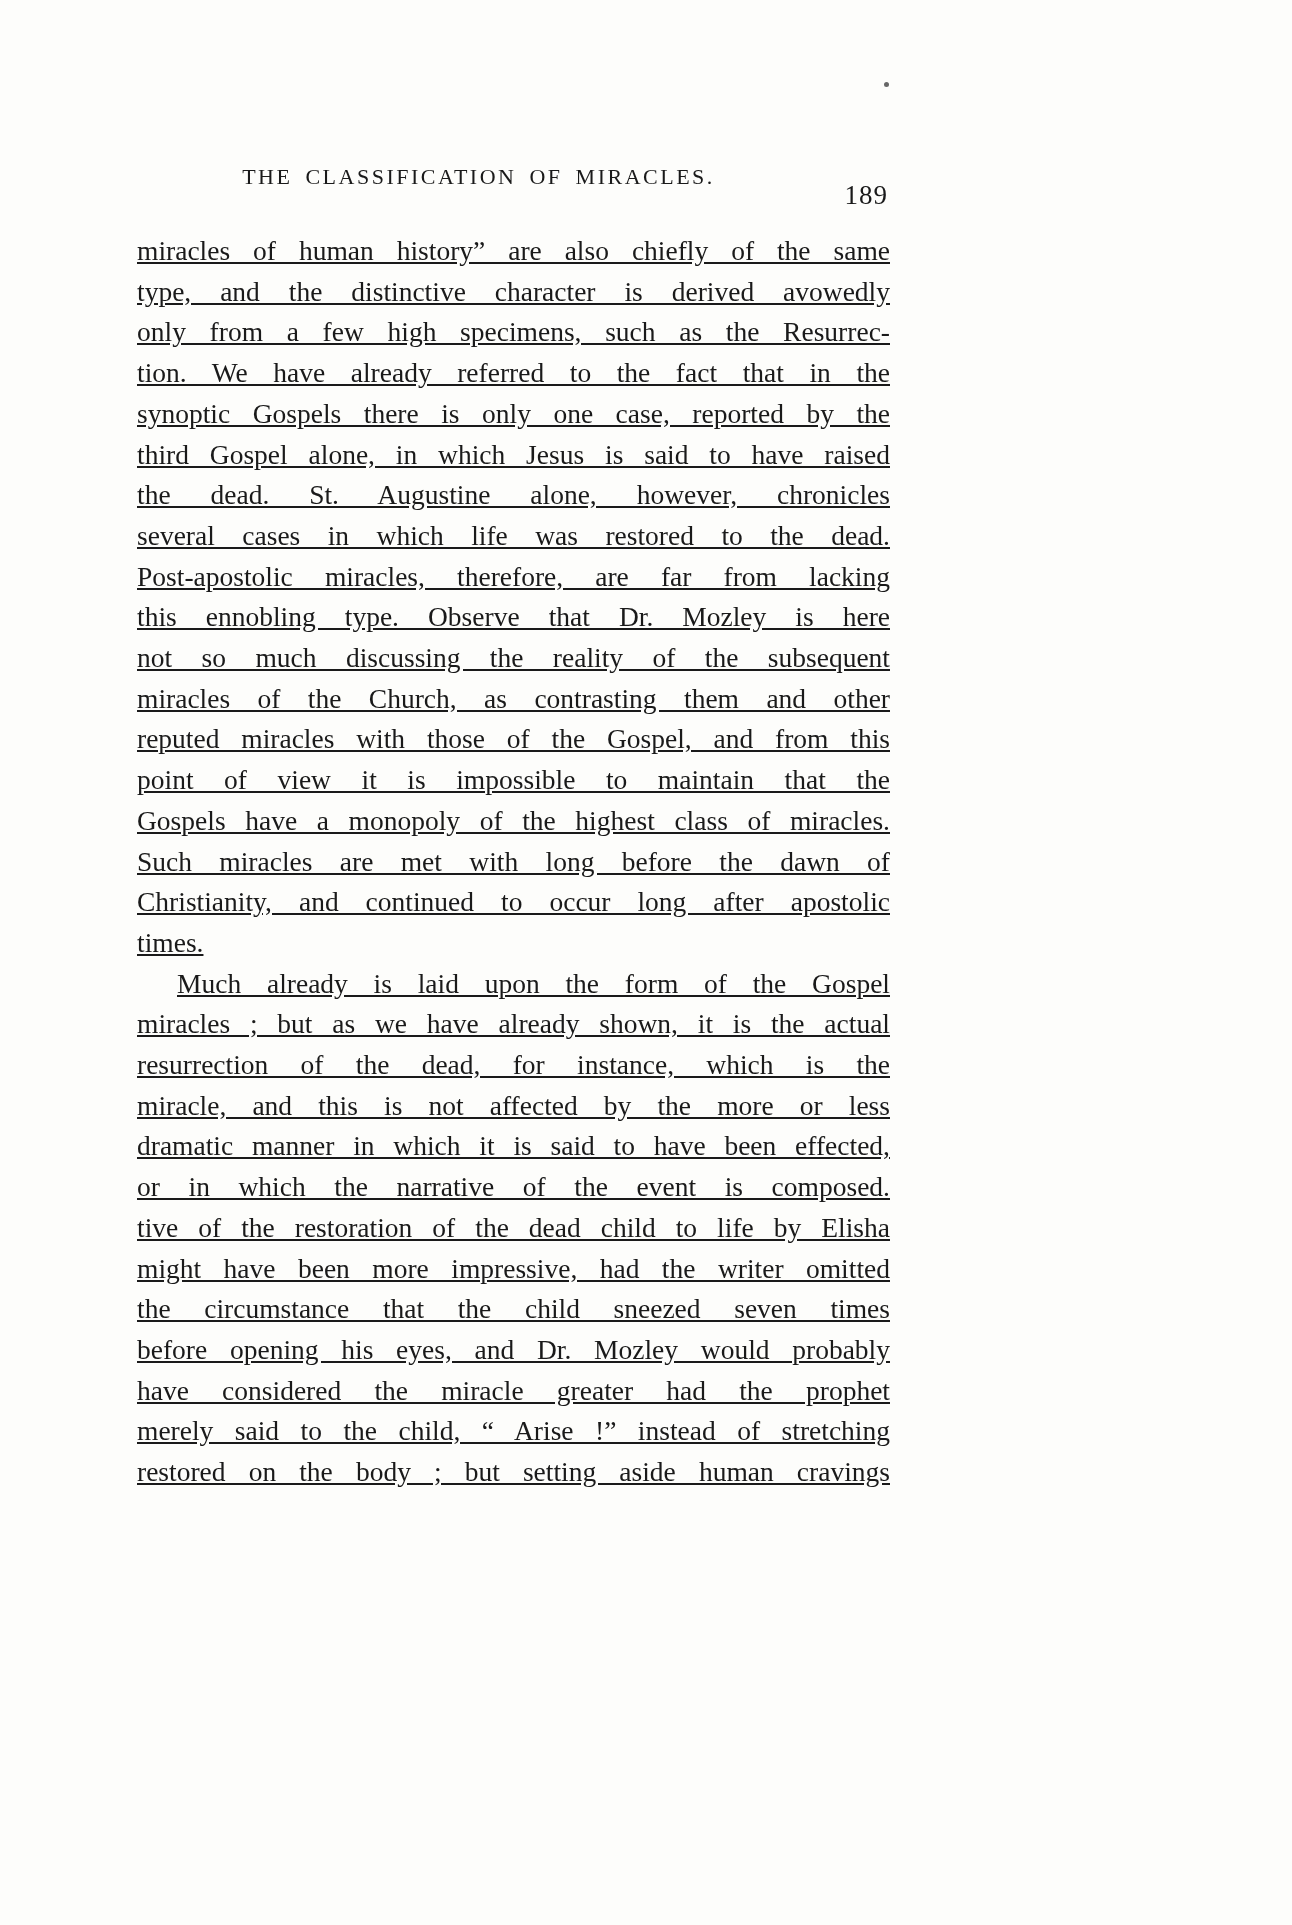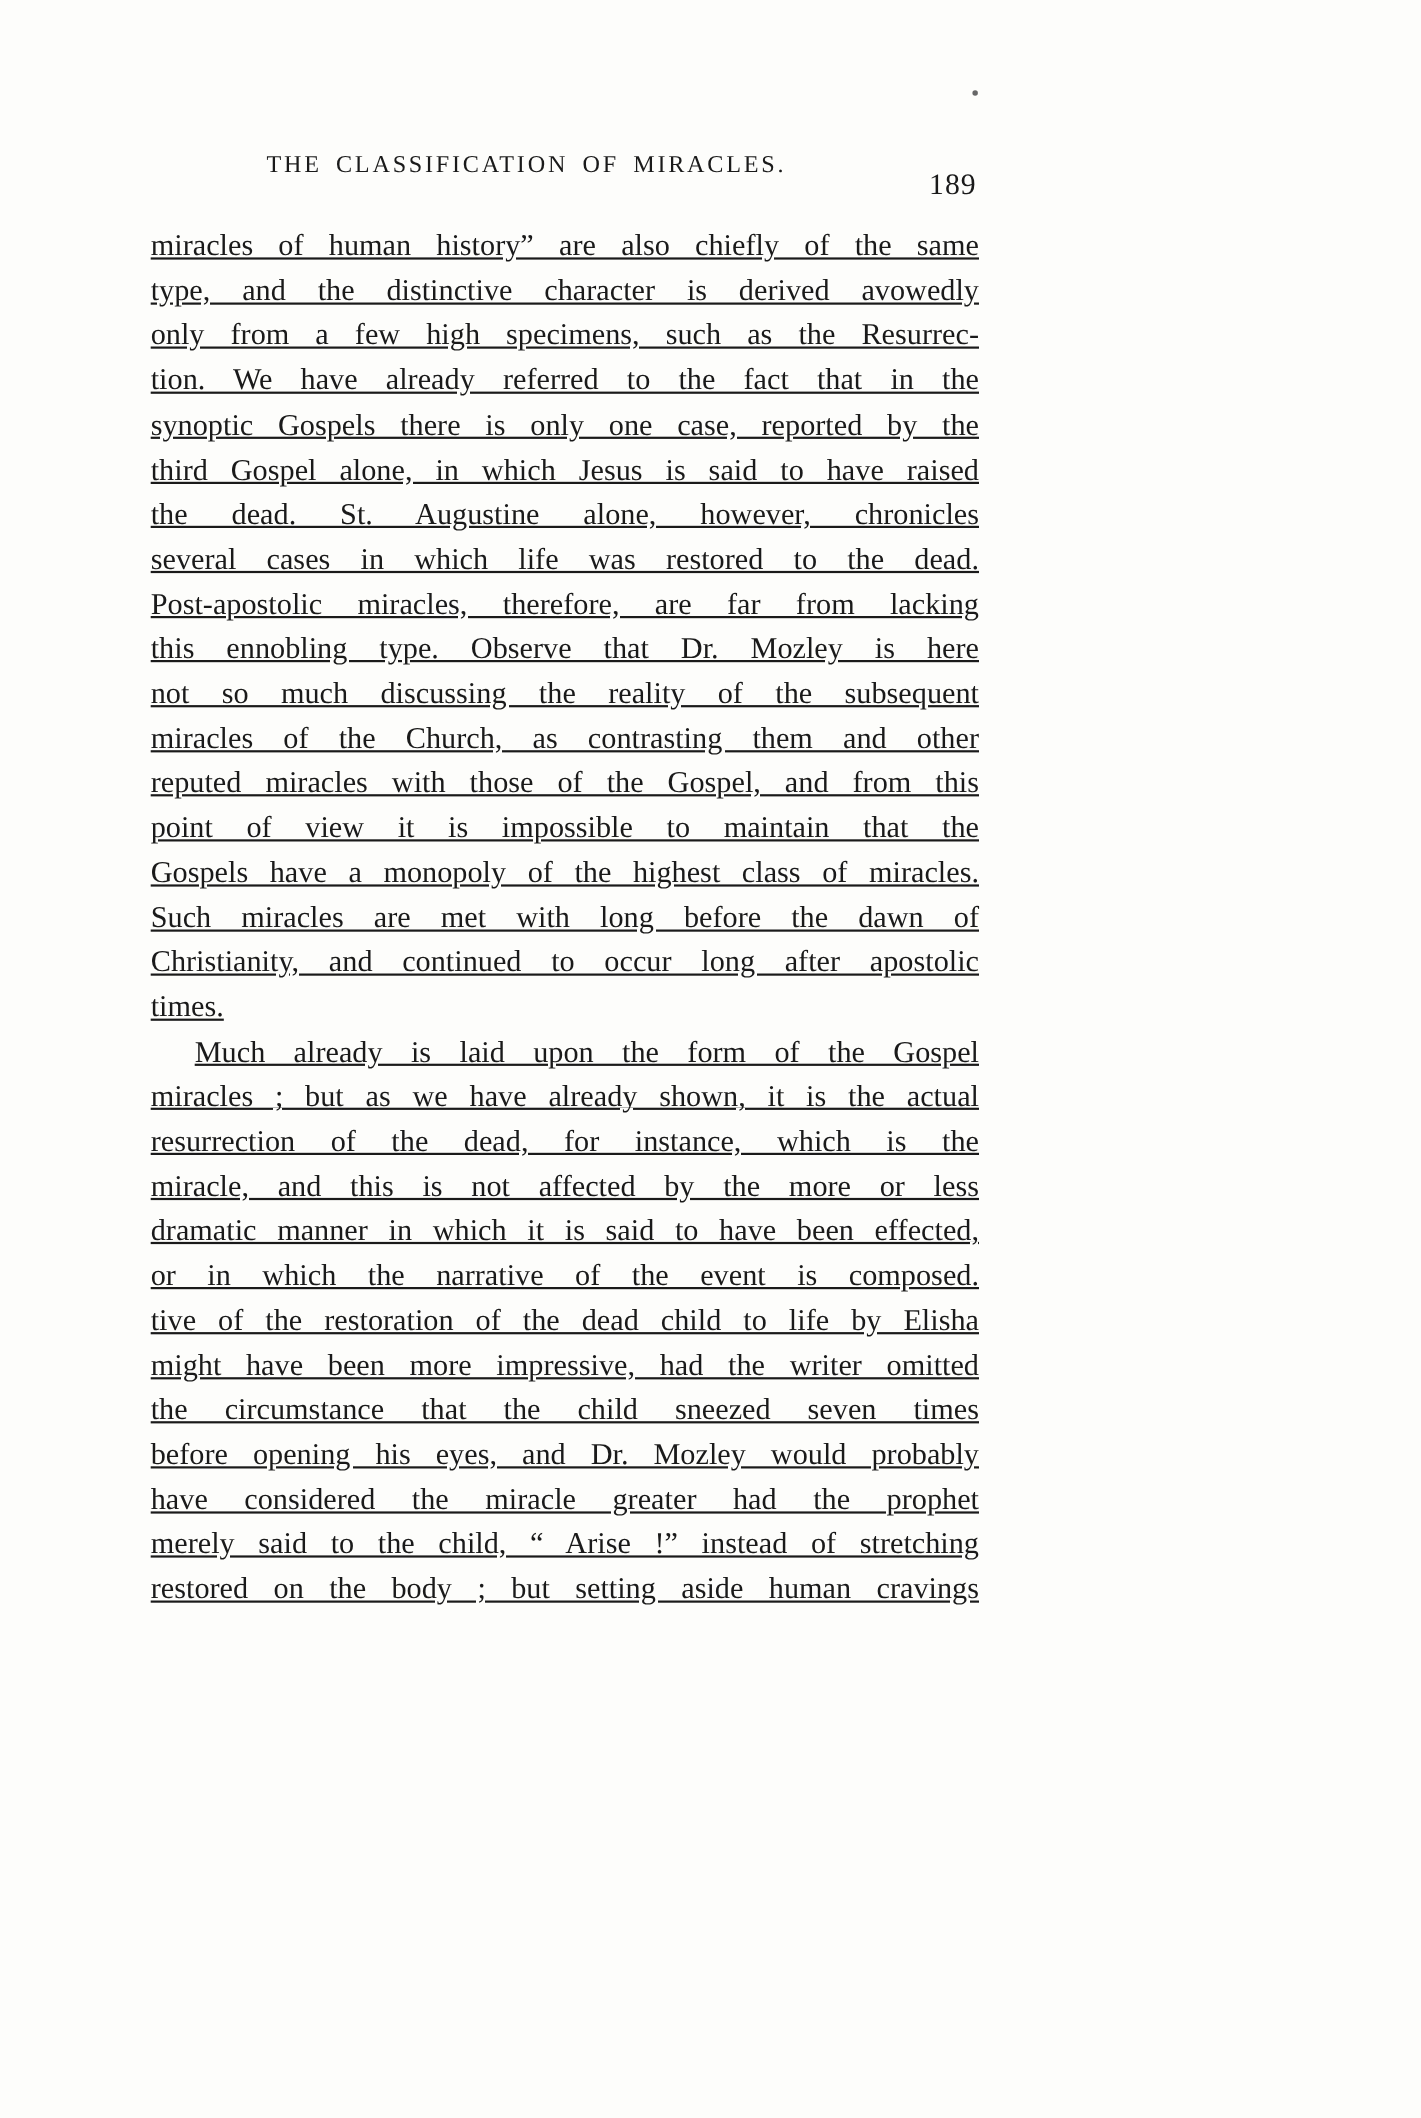--- a/index.html
+++ b/index.html
@@ -24,20 +24,21 @@
     position: relative;
     height: 30px;
   }
   .header-title {
     display: block;
     text-align: center;
     font-size: 22px;
     letter-spacing: 2.5px;
     word-spacing: 5px;
     padding-right: 70px; 
+    margin-top: 28px;
   }
   .page-number {
     position: absolute;
     right: 2px;
     top: 16px;
     font-size: 27px;
     letter-spacing: 1px;
   }
   .body-text { margin-top: 37px; }
   .line {

